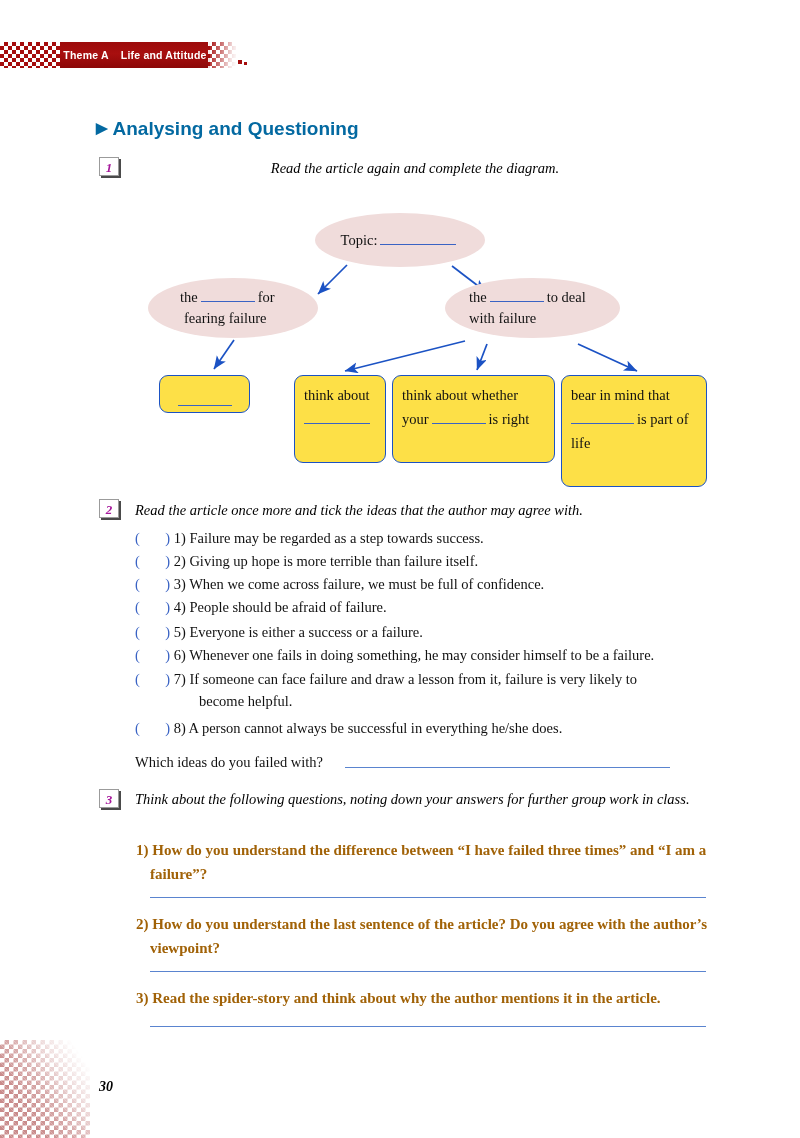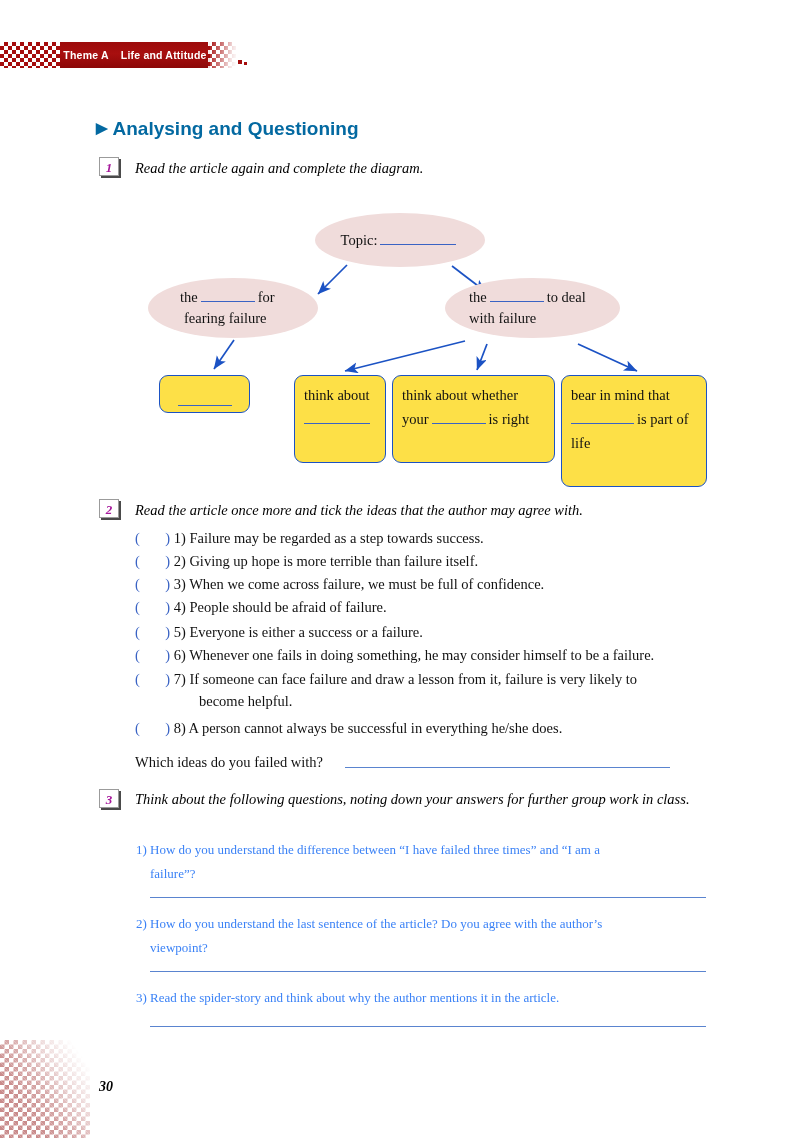--- a/index.html
+++ b/index.html
@@ -182,23 +182,24 @@
     white-space: nowrap;
   }
   .answer-rule {
     position: absolute;
     height: 0;
     border-bottom: 1.5px solid #5a84cf;
   }
 
   .q-item {
     position: absolute;
-    font-size: 13px;
-    color: #3b82f6;
+    font-size: 15px;
+    color: #a16207;
     line-height: 24px;
+    font-weight: bold;
   }
   .q-item .num { }
 
   
   #page-number {
     position: absolute;
     left: 99px;
     top: 1079px;
     font-family: "Liberation Serif", serif;
     font-weight: bold;
@@ -233,21 +234,21 @@
   <div id="header-check-right"></div>
   <div class="hdr-dot" style="left:238px; top:18px;"></div>
   <div class="hdr-dot" style="left:244px; top:20px; width:3px; height:3px;"></div>
 </div>
 
 <div id="section-heading">
   <span class="tri">▶</span><span>Analysing and Questioning</span>
 </div>
 
 <div class="task-badge" style="left:99px; top:157px;">1</div>
-<div class="task-prompt" style="left:135px; top:158px; width:560px;">Read the article again and complete the diagram.</div>
+<div class="task-prompt" style="left:135px; top:158px; width:560px;text-align:center;">Read the article again and complete the diagram.</div>
 
 <svg class="arrows" viewBox="0 0 800 1138">
   <defs>
     <marker id="ah" markerWidth="9" markerHeight="9" refX="7.6" refY="3.2" orient="auto">
       <path d="M0,0 L7.8,3.2 L0,6.4 L1.9,3.2 Z" fill="#1b52c4"></path>
     </marker>
   </defs>
 
   <line x1="347" y1="265" x2="318" y2="294" stroke="#1b52c4" stroke-width="1.7" marker-end="url(#ah)"></line>
 

